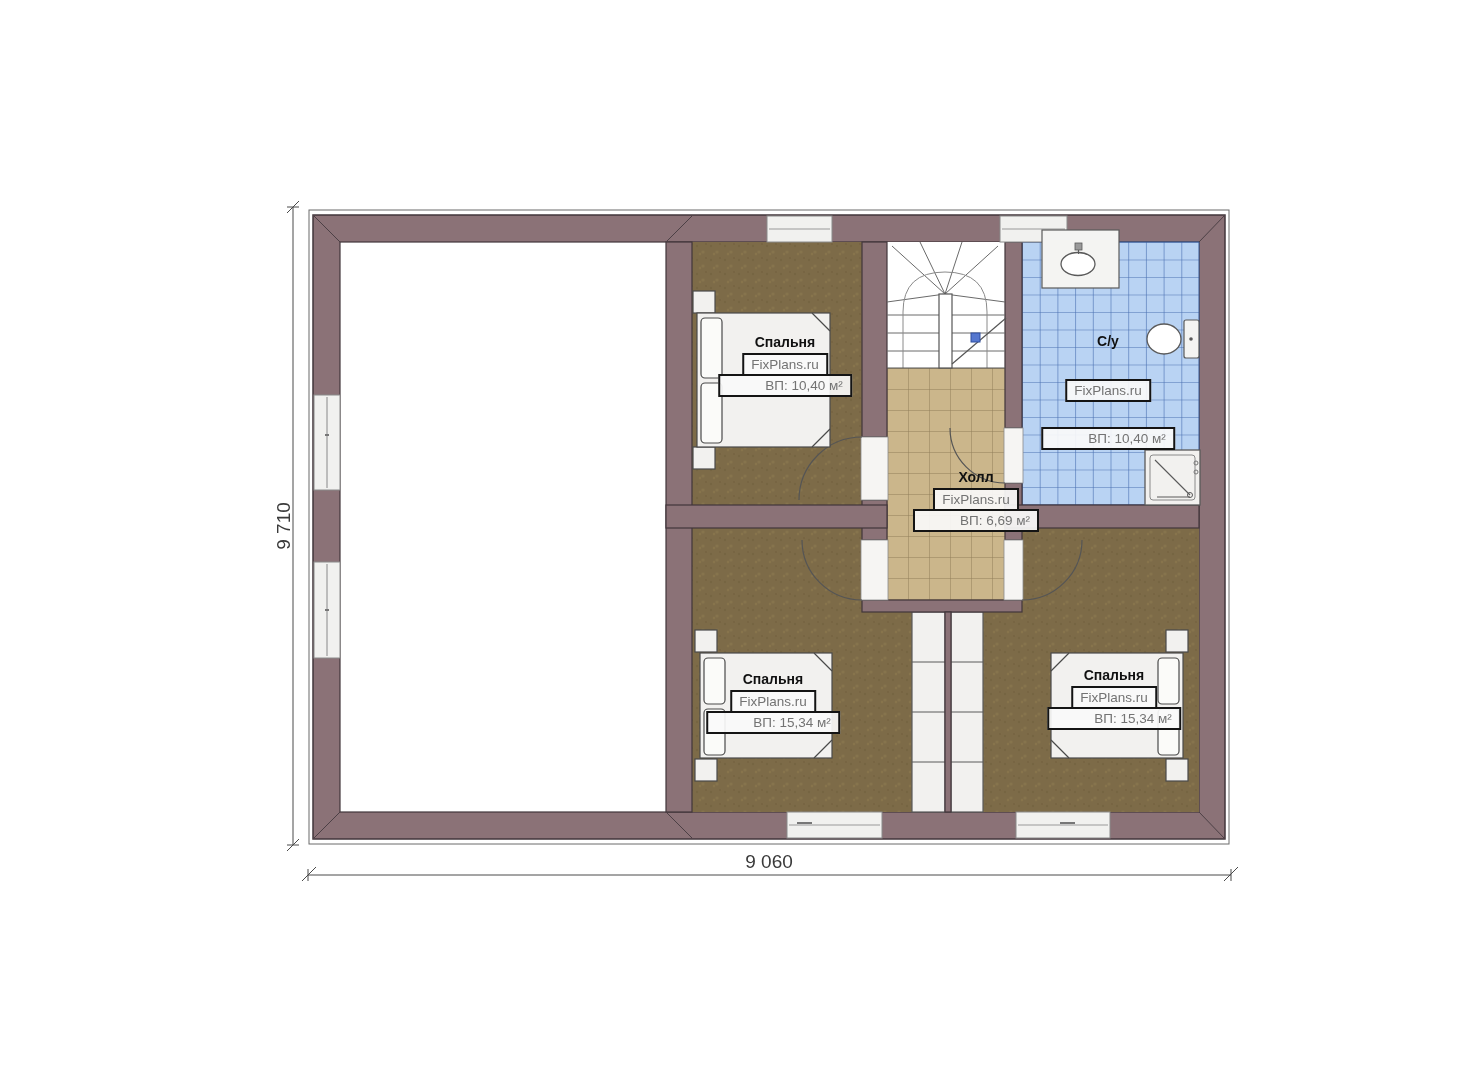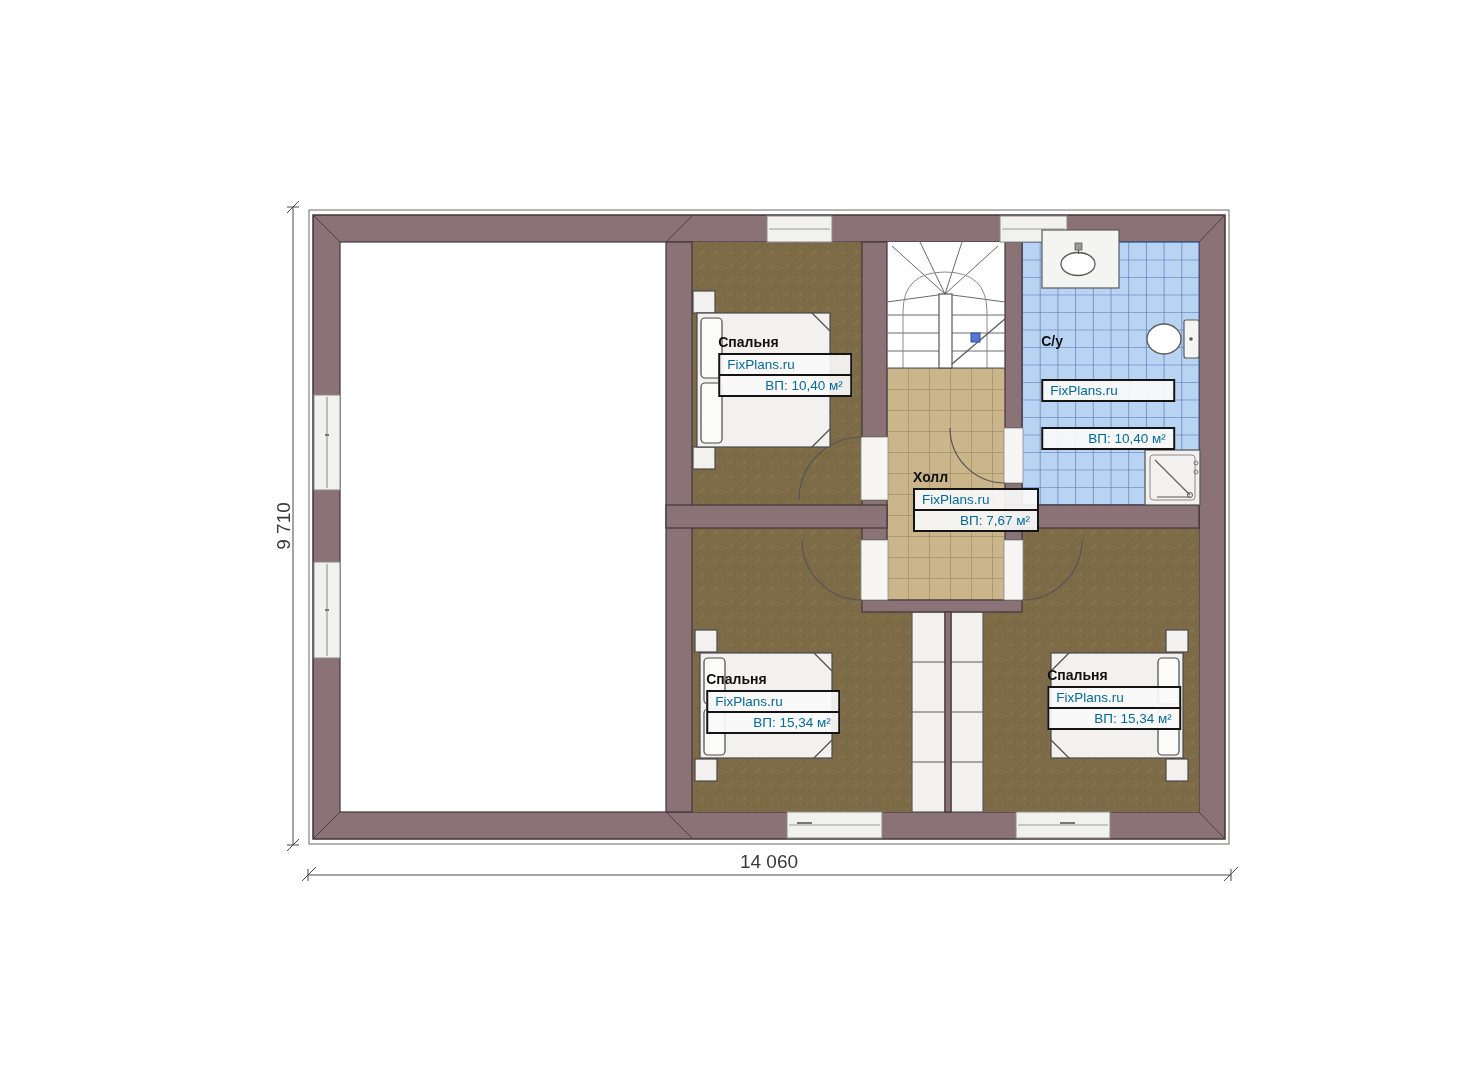--- a/index.html
+++ b/index.html
@@ -1,23 +1,23 @@
 <!DOCTYPE html>
 <html><head>
 <meta charset="utf-8">
 <style>
   html,body{margin:0;padding:0;background:#ffffff;}
   #canvas{position:relative;width:1473px;height:1080px;background:#ffffff;overflow:hidden;
           font-family:"Liberation Sans",sans-serif;}
   #plan-svg{position:absolute;left:0;top:0;}
   .room-label{position:absolute;transform:translateX(-50%);display:flex;flex-direction:column;
-              z-index:5;}
+              align-items:center;z-index:5;}
   .room-name{font-weight:bold;font-size:14px;color:#101010;margin-bottom:3px;white-space:nowrap;}
   .label-box{border:2px solid #141414;background:rgba(250,250,250,0.92);font-size:13.5px;
-             color:#0369a1;padding:1px 7px;white-space:nowrap;line-height:17px;}
+             color:#737373;padding:1px 7px;white-space:nowrap;line-height:17px;}
   .label-box.area{margin-top:-2px;padding-left:45px;}
   .dim-text{position:absolute;font-size:19px;color:#3a3a3a;z-index:4;white-space:nowrap;}
   #dim-bottom{left:769px;top:851px;transform:translateX(-50%);}
   #dim-left{left:284px;top:526px;transform:translate(-50%,-50%) rotate(-90deg);}
 </style>
 </head>
 <body>
 
 <div id="canvas">
 
@@ -187,31 +187,31 @@
 
 <div class="room-label" style="left:1108px;top:333px;gap:27px;">
   <div class="room-name">С/у</div>
   <div class="label-box">FixPlans.ru</div>
   <div class="label-box area">ВП: 10,40 м²</div>
 </div>
 
 <div class="room-label" style="left:976px;top:469px;">
   <div class="room-name">Холл</div>
   <div class="label-box">FixPlans.ru</div>
-  <div class="label-box area">ВП: 7,67 м²</div>
+  <div class="label-box area">ВП: 6,69 м²</div>
 </div>
 
 <div class="room-label" style="left:773px;top:671px;">
   <div class="room-name">Спальня</div>
   <div class="label-box">FixPlans.ru</div>
   <div class="label-box area">ВП: 15,34 м²</div>
 </div>
 
 <div class="room-label" style="left:1114px;top:667px;">
   <div class="room-name">Спальня</div>
   <div class="label-box">FixPlans.ru</div>
   <div class="label-box area">ВП: 15,34 м²</div>
 </div>
 
-<div class="dim-text" id="dim-bottom">14 060</div>
+<div class="dim-text" id="dim-bottom">9 060</div>
 <div class="dim-text" id="dim-left">9 710</div>
 
 </div>
 
 </body></html>

